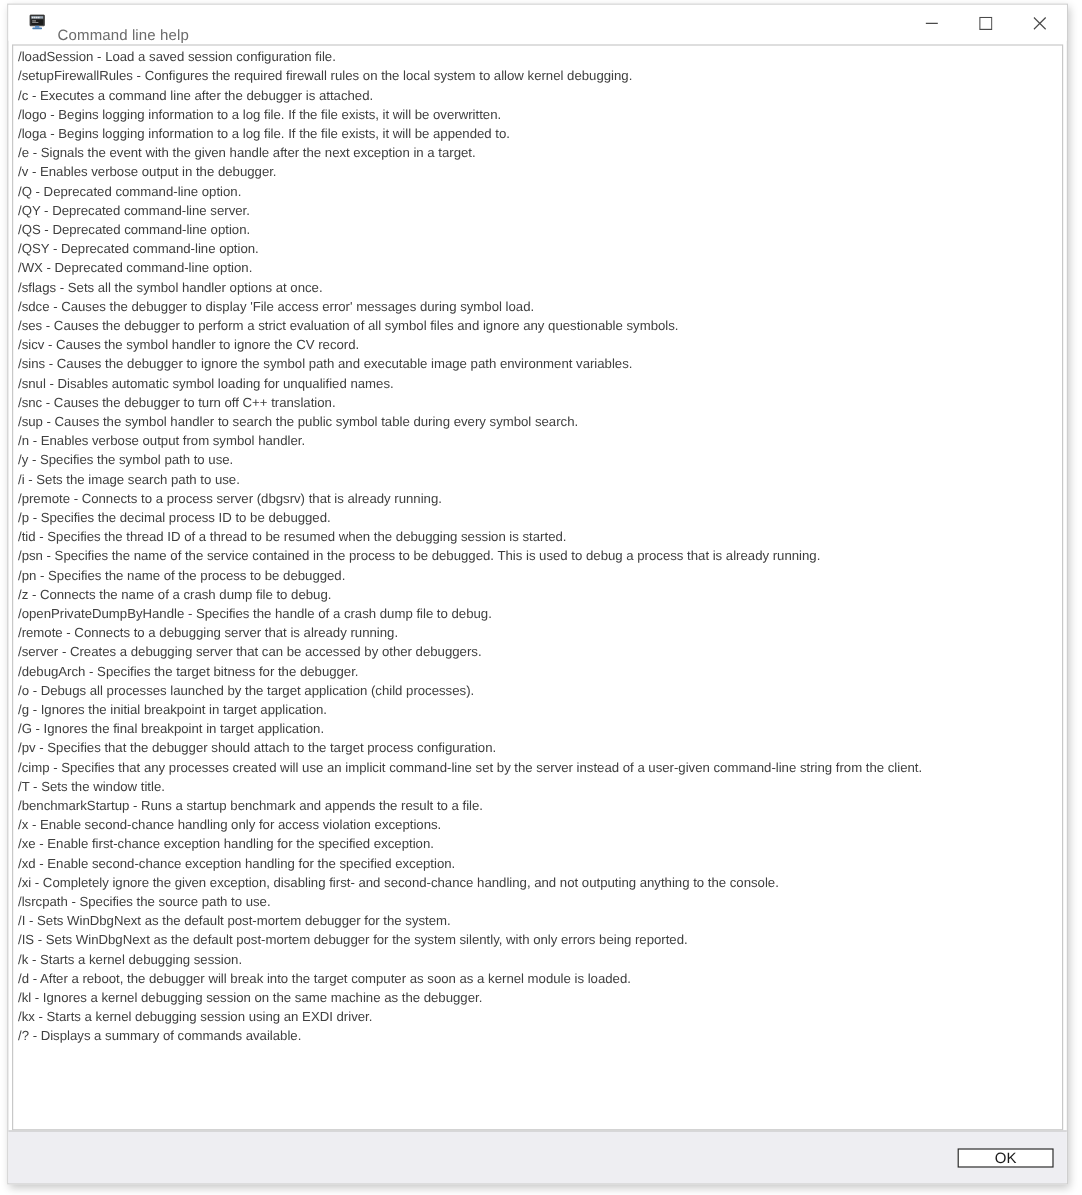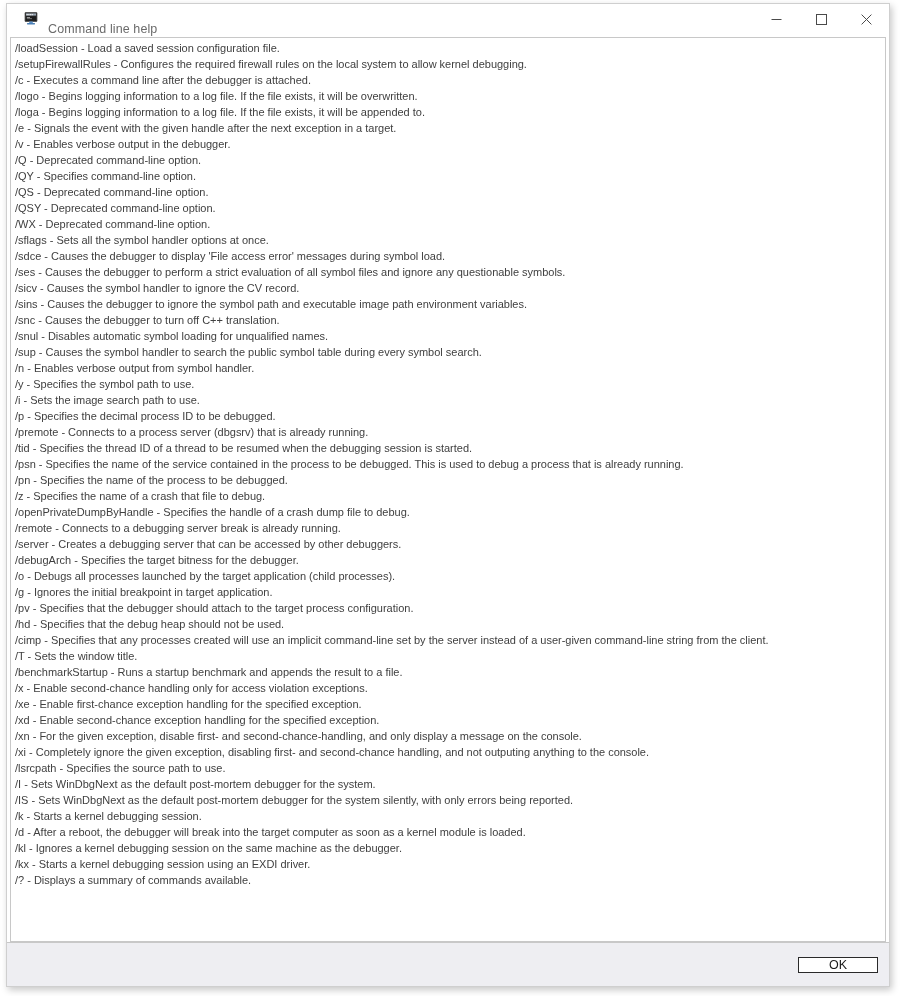--- a/index.html
+++ b/index.html
@@ -176,56 +176,55 @@
   <div id="content">
     <div id="help-text">
         <div class="help-line">/loadSession - Load a saved session configuration file.</div>
         <div class="help-line">/setupFirewallRules - Configures the required firewall rules on the local system to allow kernel debugging.</div>
         <div class="help-line">/c - Executes a command line after the debugger is attached.</div>
         <div class="help-line">/logo - Begins logging information to a log file. If the file exists, it will be overwritten.</div>
         <div class="help-line">/loga - Begins logging information to a log file. If the file exists, it will be appended to.</div>
         <div class="help-line">/e - Signals the event with the given handle after the next exception in a target.</div>
         <div class="help-line">/v - Enables verbose output in the debugger.</div>
         <div class="help-line">/Q - Deprecated command-line option.</div>
-        <div class="help-line">/QY - Specifies command-line option.</div>
+        <div class="help-line">/QY - Deprecated command-line server.</div>
         <div class="help-line">/QS - Deprecated command-line option.</div>
         <div class="help-line">/QSY - Deprecated command-line option.</div>
         <div class="help-line">/WX - Deprecated command-line option.</div>
         <div class="help-line">/sflags - Sets all the symbol handler options at once.</div>
         <div class="help-line">/sdce - Causes the debugger to display 'File access error' messages during symbol load.</div>
         <div class="help-line">/ses - Causes the debugger to perform a strict evaluation of all symbol files and ignore any questionable symbols.</div>
         <div class="help-line">/sicv - Causes the symbol handler to ignore the CV record.</div>
         <div class="help-line">/sins - Causes the debugger to ignore the symbol path and executable image path environment variables.</div>
+        <div class="help-line">/snul - Disables automatic symbol loading for unqualified names.</div>
         <div class="help-line">/snc - Causes the debugger to turn off C++ translation.</div>
-        <div class="help-line">/snul - Disables automatic symbol loading for unqualified names.</div>
         <div class="help-line">/sup - Causes the symbol handler to search the public symbol table during every symbol search.</div>
         <div class="help-line">/n - Enables verbose output from symbol handler.</div>
         <div class="help-line">/y - Specifies the symbol path to use.</div>
         <div class="help-line">/i - Sets the image search path to use.</div>
+        <div class="help-line">/premote - Connects to a process server (dbgsrv) that is already running.</div>
         <div class="help-line">/p - Specifies the decimal process ID to be debugged.</div>
-        <div class="help-line">/premote - Connects to a process server (dbgsrv) that is already running.</div>
         <div class="help-line">/tid - Specifies the thread ID of a thread to be resumed when the debugging session is started.</div>
         <div class="help-line">/psn - Specifies the name of the service contained in the process to be debugged. This is used to debug a process that is already running.</div>
         <div class="help-line">/pn - Specifies the name of the process to be debugged.</div>
-        <div class="help-line">/z - Specifies the name of a crash that file to debug.</div>
+        <div class="help-line">/z - Connects the name of a crash dump file to debug.</div>
         <div class="help-line">/openPrivateDumpByHandle - Specifies the handle of a crash dump file to debug.</div>
-        <div class="help-line">/remote - Connects to a debugging server break is already running.</div>
+        <div class="help-line">/remote - Connects to a debugging server that is already running.</div>
         <div class="help-line">/server - Creates a debugging server that can be accessed by other debuggers.</div>
         <div class="help-line">/debugArch - Specifies the target bitness for the debugger.</div>
         <div class="help-line">/o - Debugs all processes launched by the target application (child processes).</div>
         <div class="help-line">/g - Ignores the initial breakpoint in target application.</div>
+        <div class="help-line">/G - Ignores the final breakpoint in target application.</div>
         <div class="help-line">/pv - Specifies that the debugger should attach to the target process configuration.</div>
-        <div class="help-line">/hd - Specifies that the debug heap should not be used.</div>
         <div class="help-line">/cimp - Specifies that any processes created will use an implicit command-line set by the server instead of a user-given command-line string from the client.</div>
         <div class="help-line">/T - Sets the window title.</div>
         <div class="help-line">/benchmarkStartup - Runs a startup benchmark and appends the result to a file.</div>
         <div class="help-line">/x - Enable second-chance handling only for access violation exceptions.</div>
         <div class="help-line">/xe - Enable first-chance exception handling for the specified exception.</div>
         <div class="help-line">/xd - Enable second-chance exception handling for the specified exception.</div>
-        <div class="help-line">/xn - For the given exception, disable first- and second-chance-handling, and only display a message on the console.</div>
         <div class="help-line">/xi - Completely ignore the given exception, disabling first- and second-chance handling, and not outputing anything to the console.</div>
         <div class="help-line">/lsrcpath - Specifies the source path to use.</div>
         <div class="help-line">/I - Sets WinDbgNext as the default post-mortem debugger for the system.</div>
         <div class="help-line">/IS - Sets WinDbgNext as the default post-mortem debugger for the system silently, with only errors being reported.</div>
         <div class="help-line">/k - Starts a kernel debugging session.</div>
         <div class="help-line">/d - After a reboot, the debugger will break into the target computer as soon as a kernel module is loaded.</div>
         <div class="help-line">/kl - Ignores a kernel debugging session on the same machine as the debugger.</div>
         <div class="help-line">/kx - Starts a kernel debugging session using an EXDI driver.</div>
         <div class="help-line">/? - Displays a summary of commands available.</div>
       </div>

